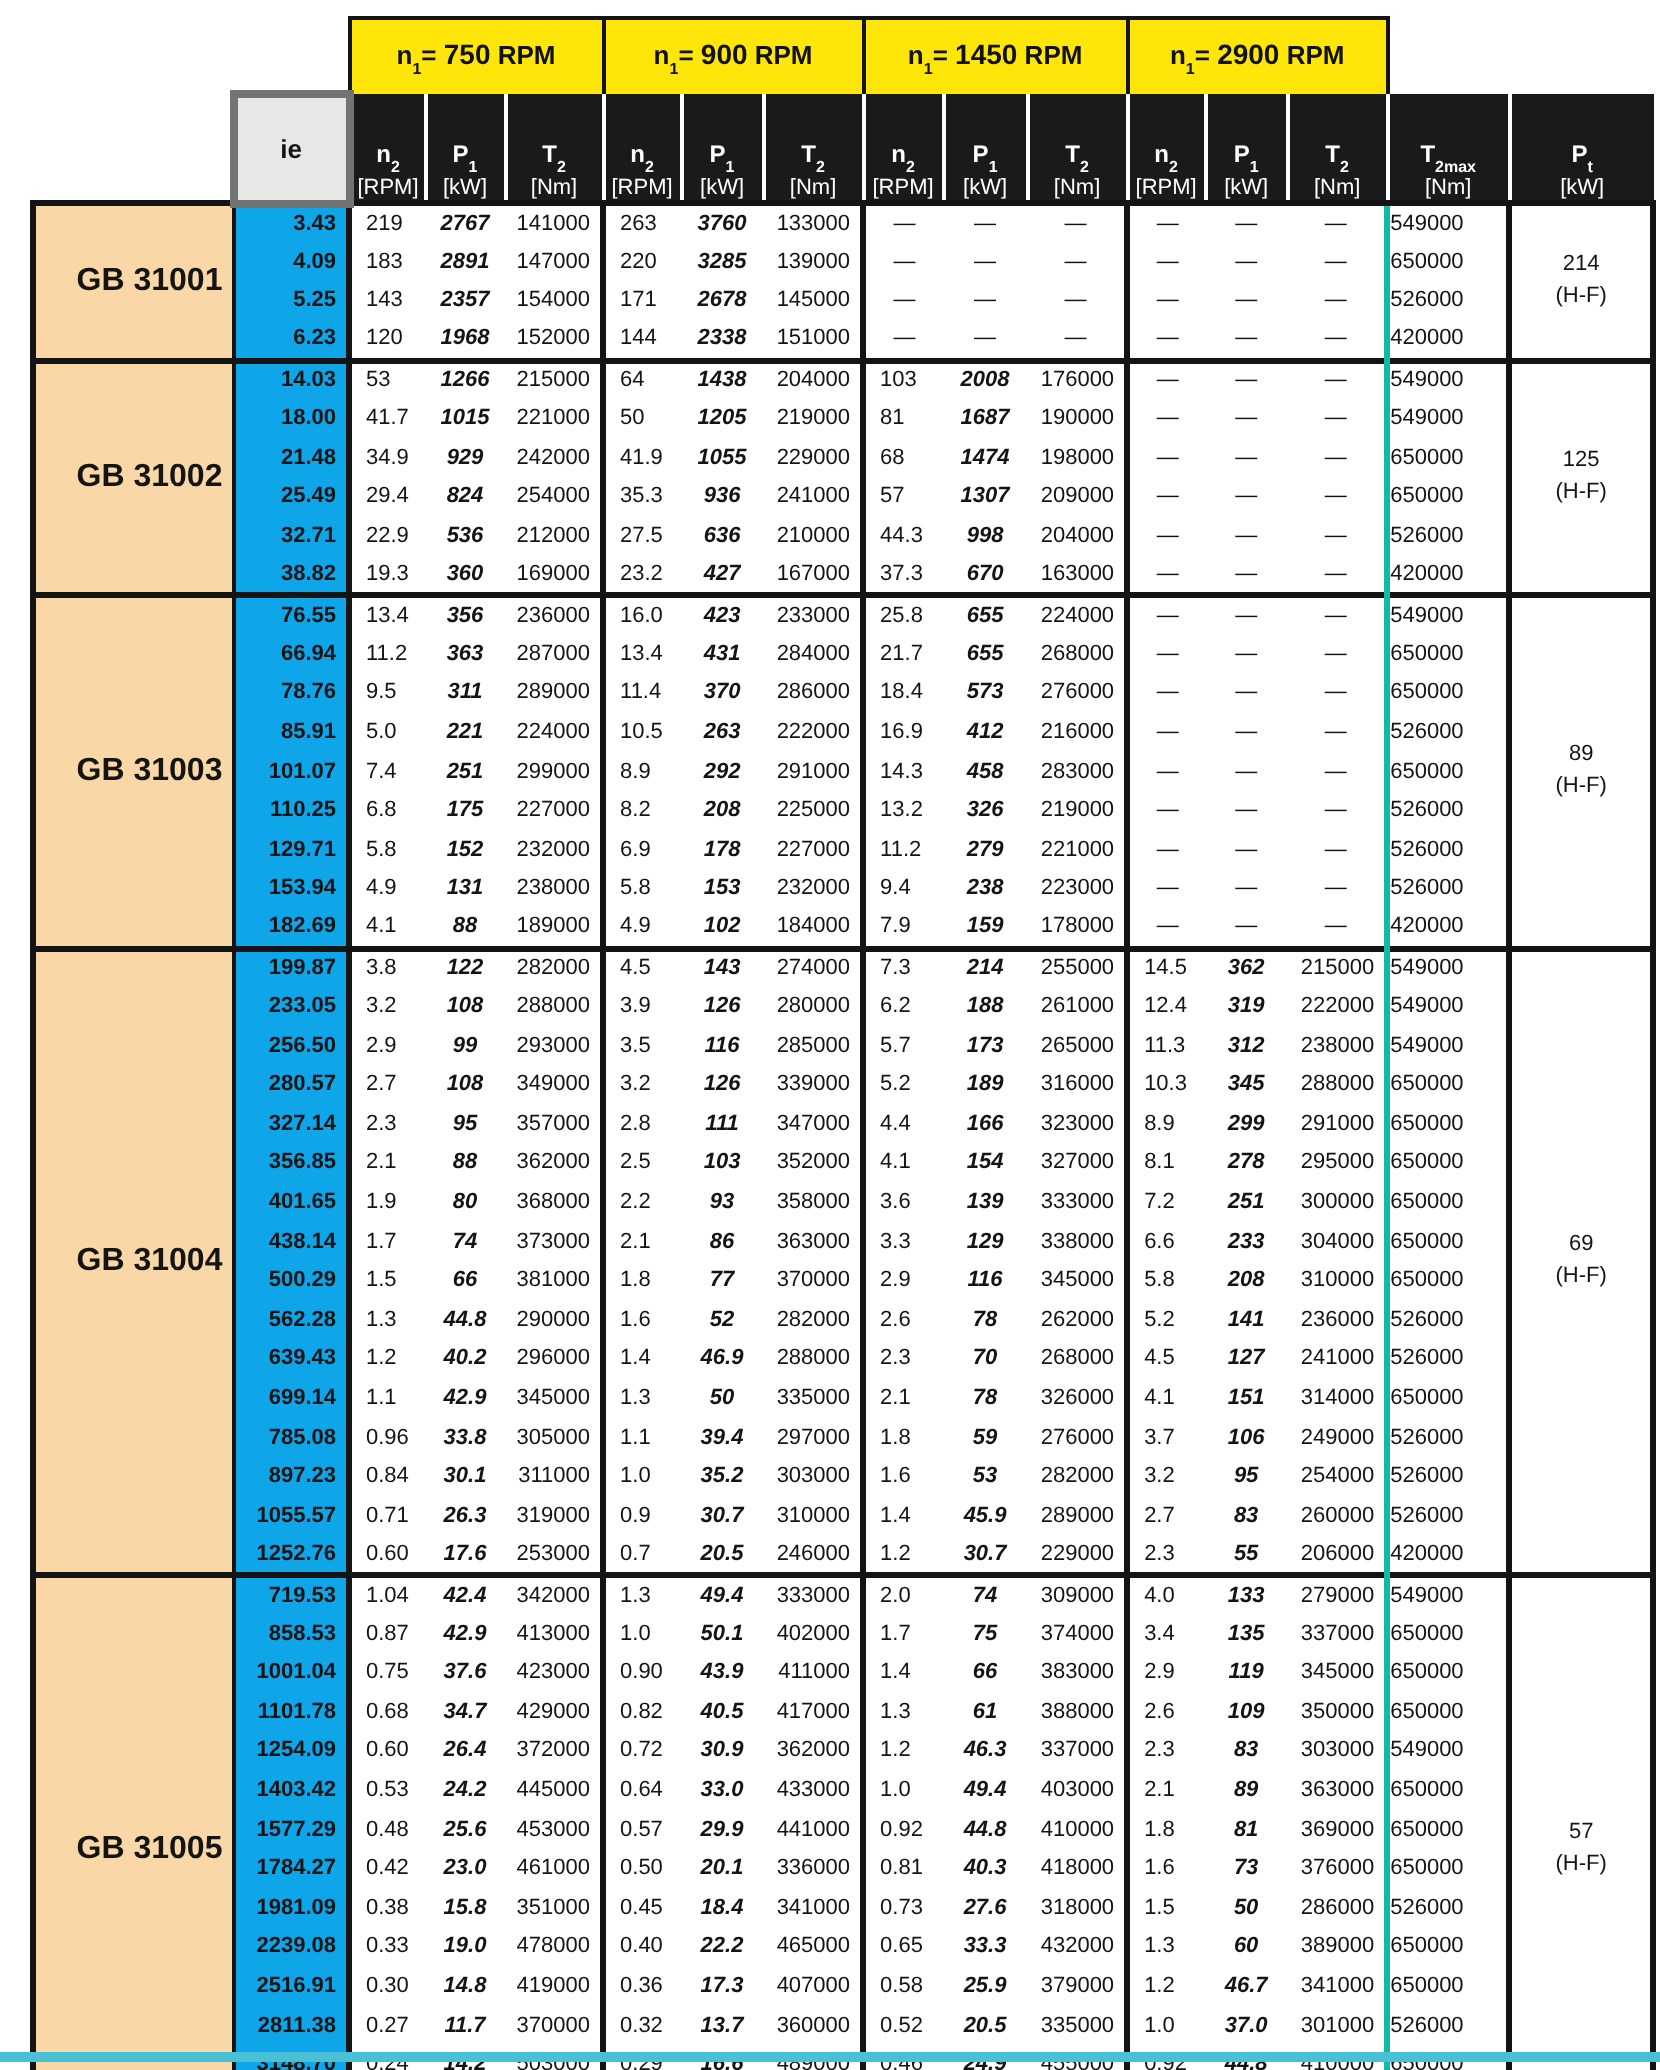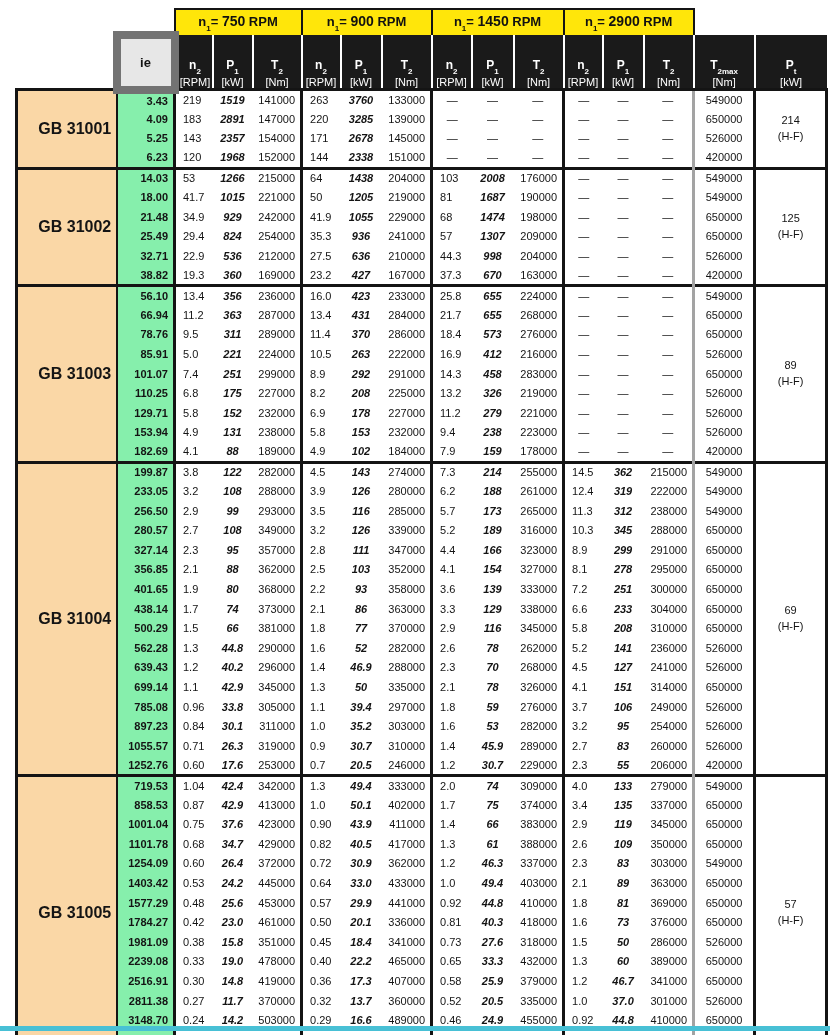--- a/index.html
+++ b/index.html
@@ -1,44 +1,44 @@
 <!DOCTYPE html>
 <html><head>
 <meta charset="utf-8">
 <style>
   html,body{margin:0;padding:0;background:#ffffff;}
   body{width:830px;height:1035px;position:relative;overflow:hidden;
        font-family:"Liberation Sans","DejaVu Sans",sans-serif;color:#141414;}
   table.spec{position:absolute;left:15px;top:8px;width:810px;
              border-collapse:collapse;table-layout:fixed;}
   td,th{padding:0;font-size:11px;line-height:1;white-space:nowrap;overflow:hidden;}
-  tr.speed-row{height:26px;}
+  tr.speed-row{height:38px;}
   tr.sym-row{height:35px;}
   tbody tr{height:19.6px;}
   td.blank{background:#fff;border:none;}
   th.speed{background:#FFE60A;border:2px solid #141414;border-bottom:none;
            font-weight:bold;font-size:13px;color:#111;}
   th.speed sub{font-size:8px;position:relative;top:2px;}
   th.speed .spd{font-size:14px;}
   th.sym{background:#1A1A1A;color:#fff;font-weight:bold;vertical-align:middle;}
   th.sym .s{font-size:12px;margin-bottom:3px;margin-top:24px;}
   th.sym .s sub{font-size:8px;position:relative;top:2px;}
   th.sym .u{font-size:11px;font-weight:normal;}
   th.wsep{border-left:2px solid #ffffff;}
-  th.ieh{background:#E7E7E7;border:8px solid #737373;font-weight:bold;
+  th.ieh{background:#E7E7E7;border:4px solid #737373;font-weight:bold;
          font-size:13px;vertical-align:middle;}
   tbody td{background:#fff;vertical-align:middle;}
   td.gcell{background:#FAD7A6;font-weight:bold;font-size:16px;text-align:center;
            border-left:3px solid #141414;padding-left:16px;}
-  td.iec{background:#86efac;font-weight:bold;text-align:right;padding-right:5px;
+  td.iec{background:#0ea5e9;font-weight:bold;text-align:right;padding-right:5px;
          border-left:2px solid #141414;border-right:2px solid #141414;}
   td.n2c{text-align:left;padding-left:7px;}
   td.p1c{text-align:center;font-weight:bold;font-style:italic;}
   td.t2c{text-align:right;padding-right:5px;}
-  td.t2m{text-align:center;border-left:3px solid #a3a3a3;}
+  td.t2m{border-left:3px solid #14b8a6;}
   td.ptc{text-align:center;border-left:3px solid #141414;border-right:3px solid #141414;
          line-height:1.45;font-size:11px;}
   td.dash{text-align:center;padding:0;font-weight:normal;font-style:normal;}
   .bL3{border-left:3px solid #141414;}
   .bB3{border-bottom:3px solid #141414;}
   tr.gfirst td{border-top:3px solid #141414;}
   tr.lastrow td{border-bottom:3px solid #141414;}
   .teal-line{position:absolute;left:0;top:1026px;width:830px;height:5px;
              background:#48C0D5;}
 </style>
@@ -132,21 +132,21 @@
           <div class="s">P<sub>t</sub></div>
           <div class="u">[kW]</div>
         </th>
       </tr>
     </thead>
   <tbody id="spec-body">
       <tr class="gfirst">
         <td class="gcell" rowspan="4">GB 31001</td>
         <td class="iec">3.43</td>
         <td class="n2c bL3">219</td>
-        <td class="p1c">1519</td>
+        <td class="p1c">2767</td>
         <td class="t2c">141000</td>
         <td class="n2c bL3">263</td>
         <td class="p1c">3760</td>
         <td class="t2c">133000</td>
         <td class="n2c bL3 dash">—</td>
         <td class="p1c dash">—</td>
         <td class="t2c dash">—</td>
         <td class="n2c bL3 dash">—</td>
         <td class="p1c dash">—</td>
         <td class="t2c dash">—</td>
@@ -294,21 +294,21 @@
         <td class="n2c bL3">37.3</td>
         <td class="p1c">670</td>
         <td class="t2c">163000</td>
         <td class="n2c bL3 dash">—</td>
         <td class="p1c dash">—</td>
         <td class="t2c dash">—</td>
         <td class="t2m bL3">420000</td>
       </tr>
       <tr class="gfirst">
         <td class="gcell" rowspan="9">GB 31003</td>
-        <td class="iec">56.10</td>
+        <td class="iec">76.55</td>
         <td class="n2c bL3">13.4</td>
         <td class="p1c">356</td>
         <td class="t2c">236000</td>
         <td class="n2c bL3">16.0</td>
         <td class="p1c">423</td>
         <td class="t2c">233000</td>
         <td class="n2c bL3">25.8</td>
         <td class="p1c">655</td>
         <td class="t2c">224000</td>
         <td class="n2c bL3 dash">—</td>

